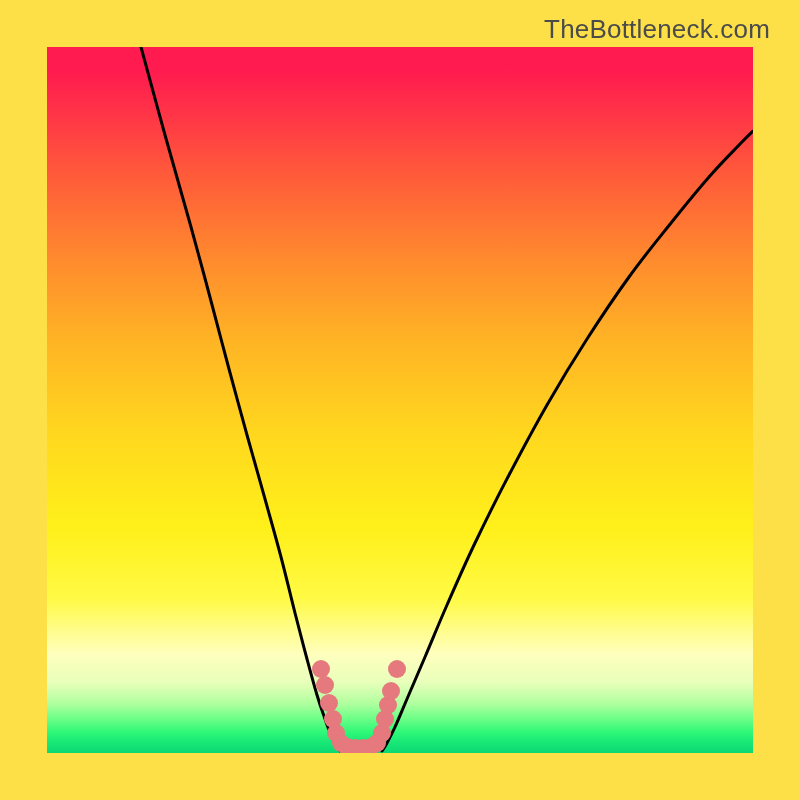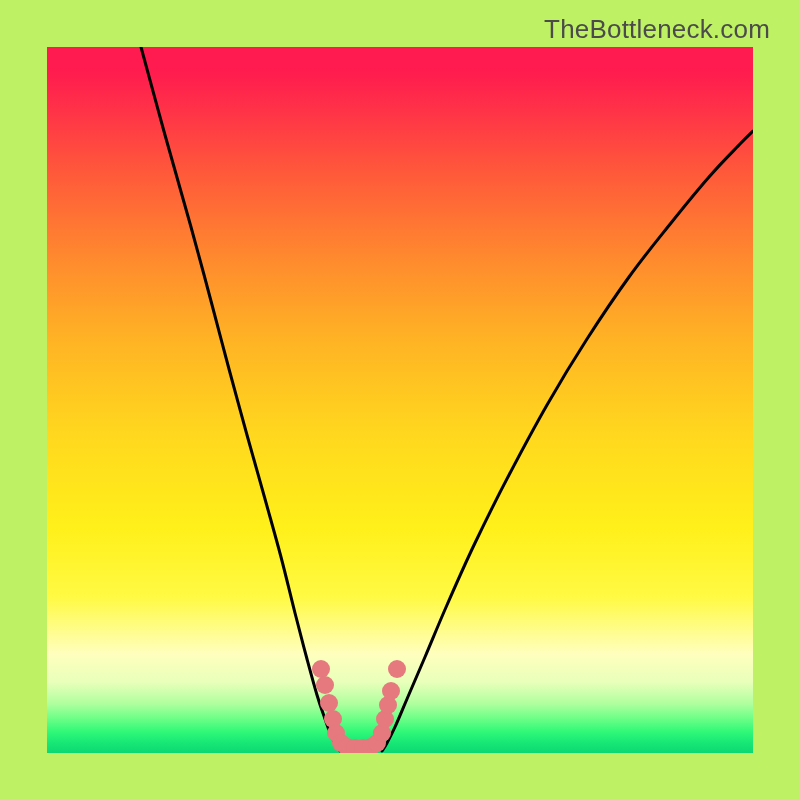--- a/index.html
+++ b/index.html
@@ -10,21 +10,21 @@
     overflow: hidden;
     background: #000;
     font-family: Arial, Helvetica, sans-serif;
   }
   .frame {
     position: absolute;
     top: 0;
     left: 0;
     width: 800px;
     height: 800px;
-    background: #bef264;
+    background: #fde047;
   }
   .plot-area {
     position: absolute;
     top: 47px;
     left: 47px;
     width: 706px;
     height: 706px;
     overflow: hidden;
   }
   .gradient {

